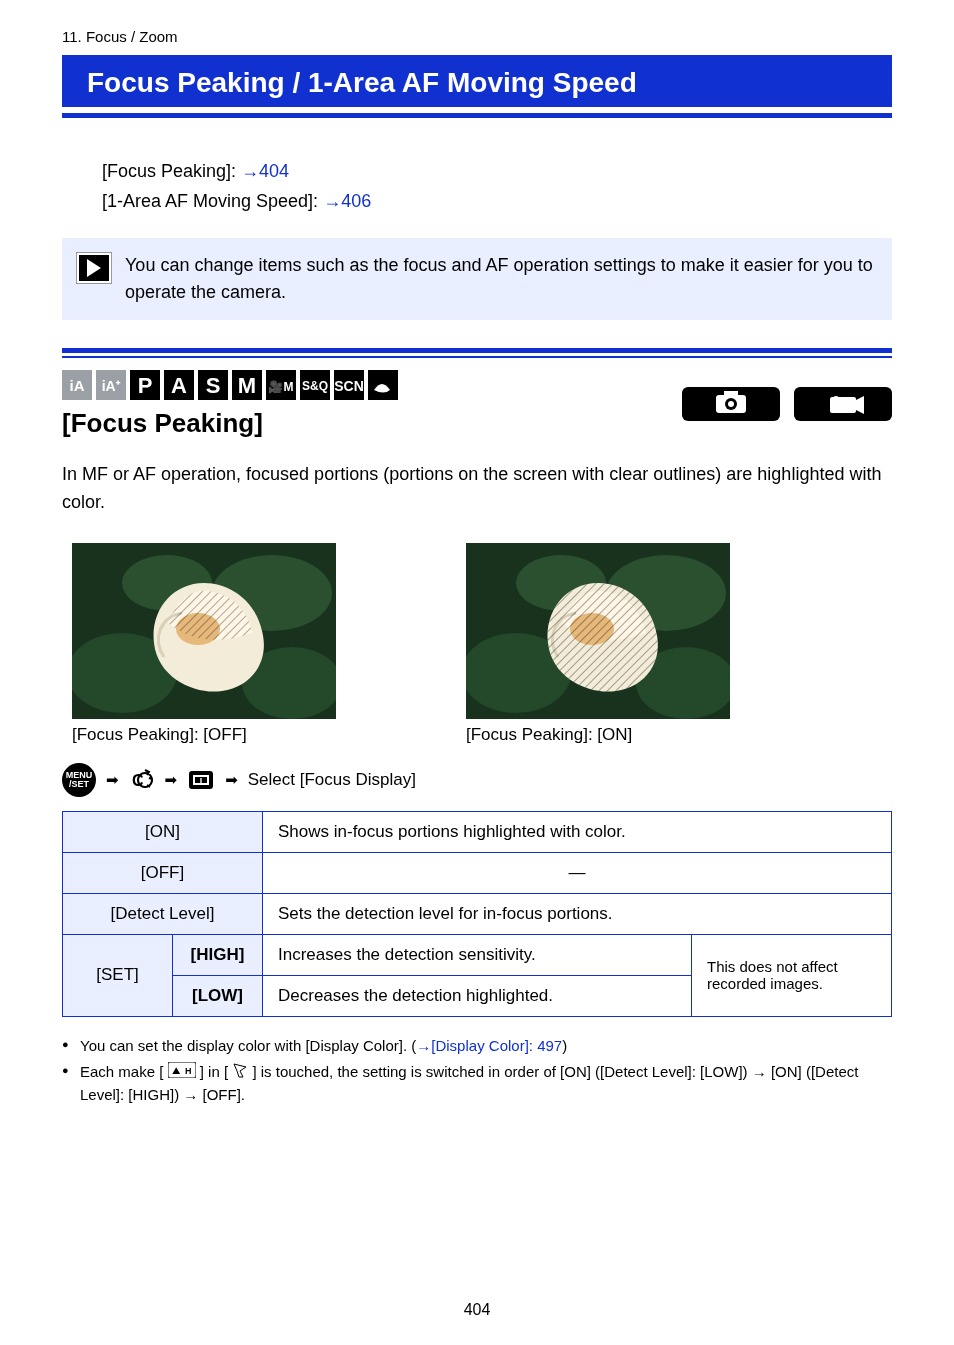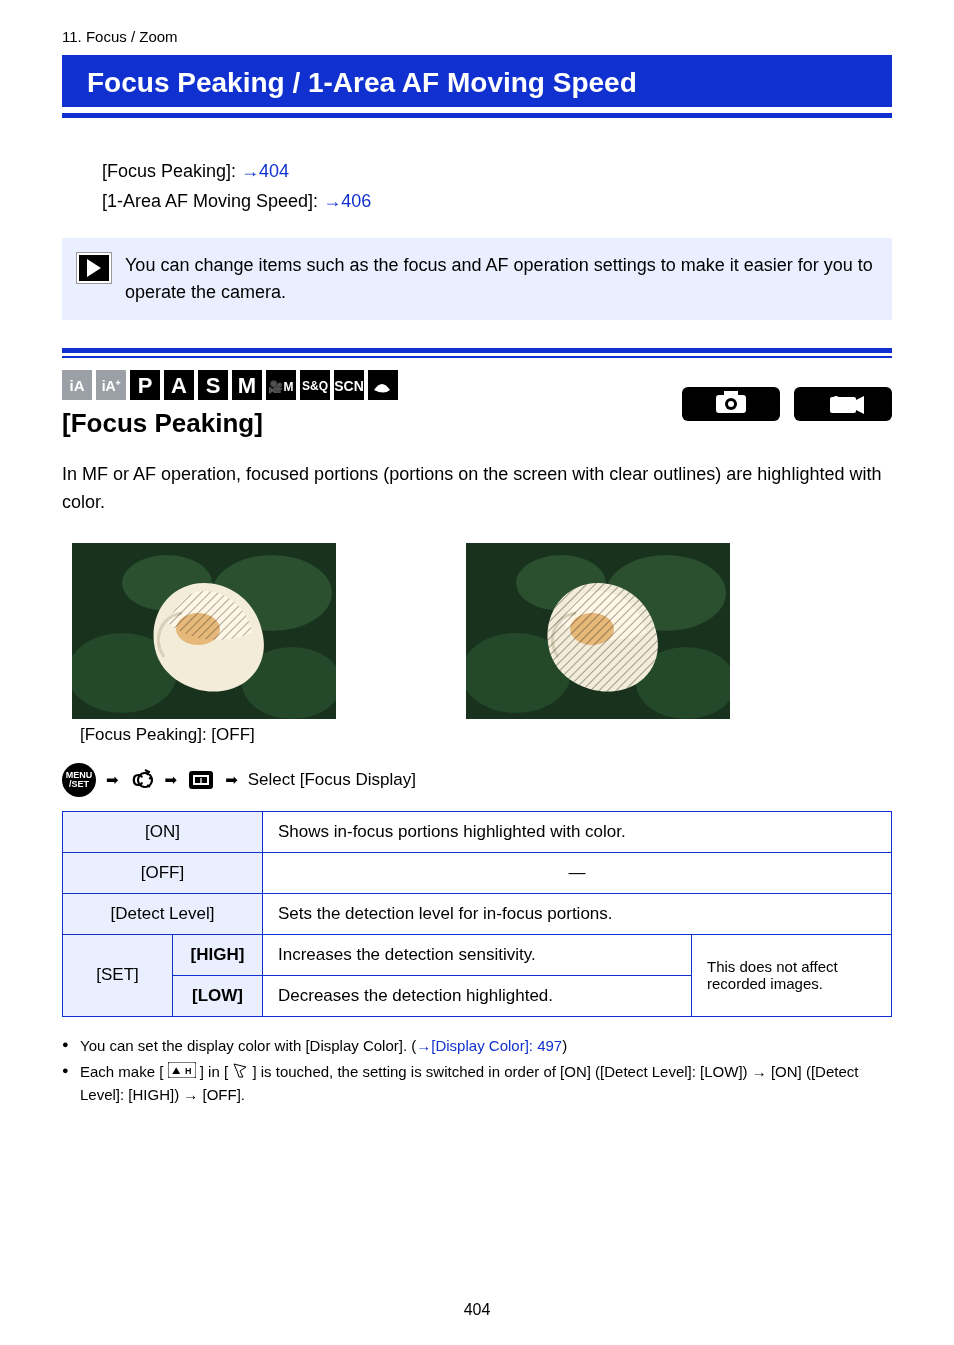--- a/index.html
+++ b/index.html
@@ -107,21 +107,21 @@
   }
   .sample-img {
     width: 264px;
     height: 176px;
     background: #1a3a20;
     position: relative;
     overflow: hidden;
   }
   .caption {
     font-size: 17px;
-    margin: 6px 0 0 8px;
+    margin: 6px 0 0 0;
   }
   .menu-path {
     display: flex;
     align-items: center;
     gap: 10px;
     margin-bottom: 14px;
     font-size: 17px;
   }
   .menu-path .arrow-sep {
     font-size: 15px;
@@ -312,20 +312,21 @@
           <ellipse cx="126" cy="86" rx="22" ry="16" fill="#e6b87a"></ellipse>
           <path d="M110 70 C88 74 80 96 92 114" fill="none" stroke="#d8d0b8" stroke-width="3"></path>
           <defs>
             <pattern id="hatch2" patternUnits="userSpaceOnUse" width="6" height="6" patternTransform="rotate(45)">
               <line x1="0" y1="0" x2="0" y2="6" stroke="#000" stroke-width="1.4"></line>
             </pattern>
           </defs>
           <path d="M132 40 C100 40 78 68 82 100 C86 136 124 152 150 148 C180 144 198 118 190 88 C184 60 160 40 132 40 Z" fill="url(#hatch2)" opacity="0.5"></path>
         </svg>
       </div>
+      <div class="caption">[Focus Peaking]: [ON]</div>
     </div>
   </div>
 
   <div class="menu-path">
     <span class="menuset">MENU<br>/SET</span>
     <span class="arrow-sep">➡</span>
     <span class="cf-icon">
       <svg width="26" height="22" viewBox="0 0 26 22">
         <text x="3" y="17" font-size="16" font-family="Arial" font-weight="bold" fill="#000">C</text>
         <path d="M16 4 a7 7 0 1 1 -0.01 0 M16 1 l4 2 -2 3 M23 10 l-3 -1 M21 18 l-3 -2" stroke="#000" stroke-width="2" fill="none"></path>

